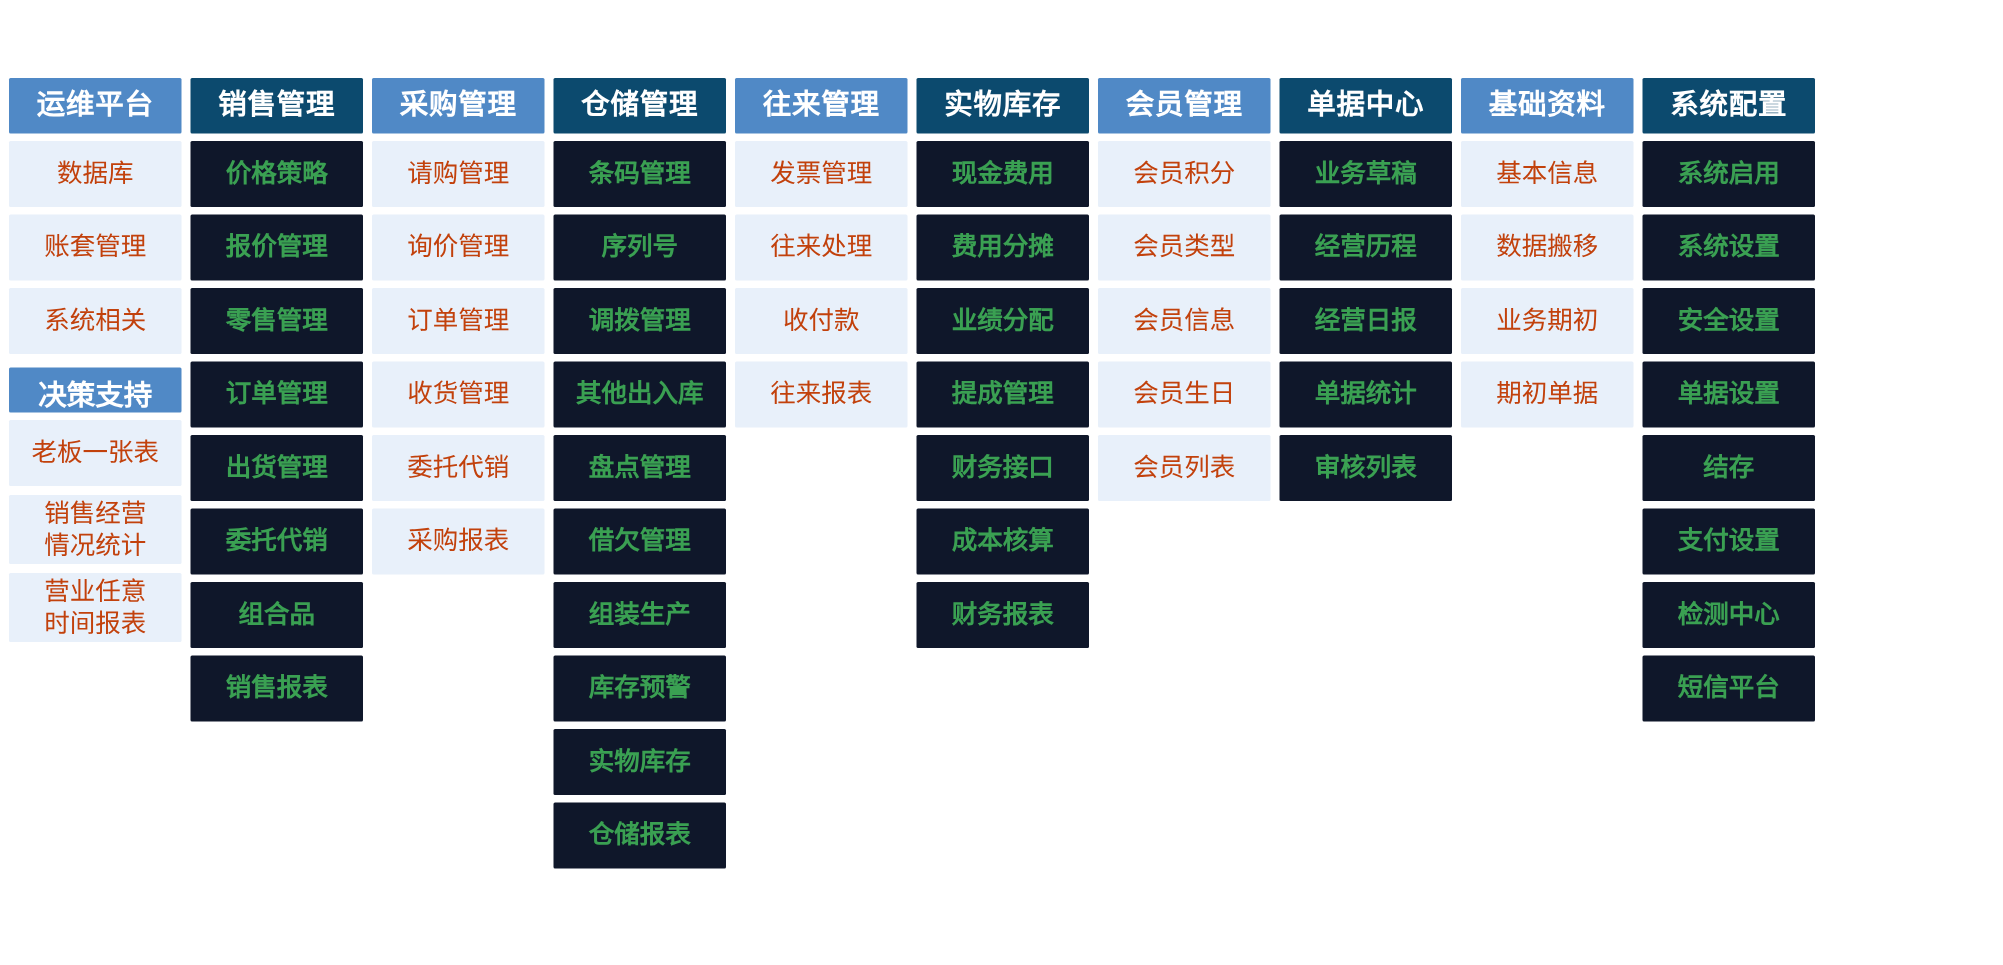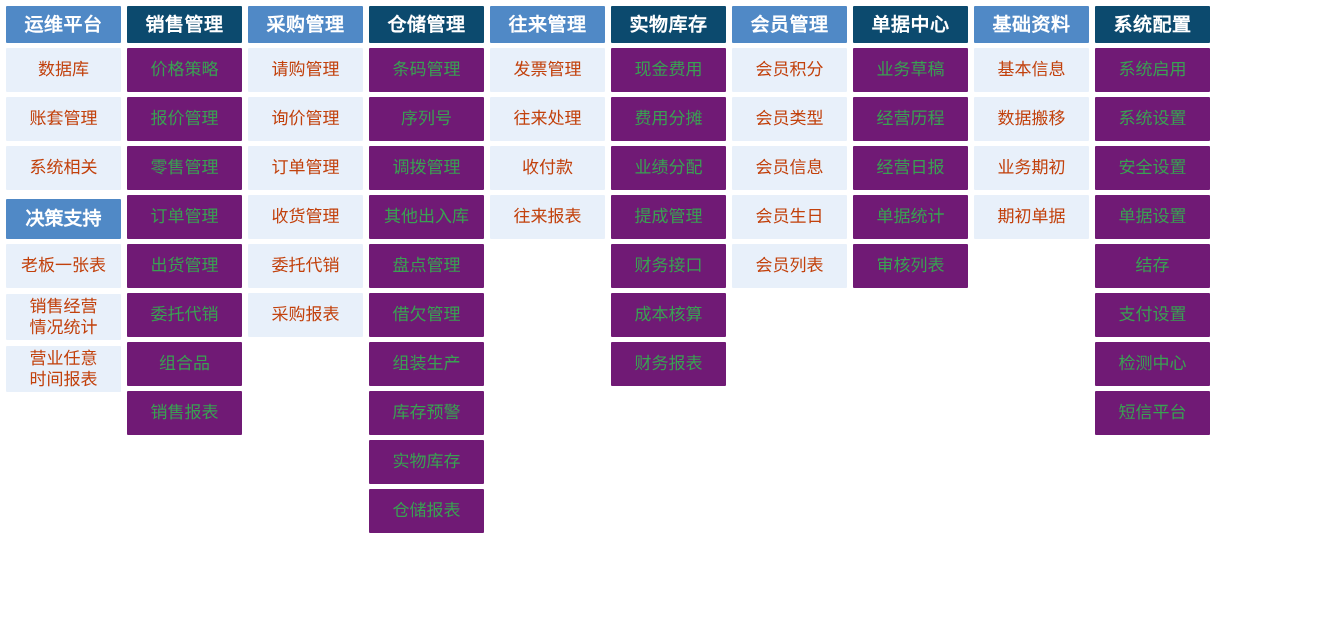--- a/index.html
+++ b/index.html
@@ -9,20 +9,21 @@
     background:#ffffff;
     font-family:"Liberation Sans","DejaVu Sans",sans-serif;
     overflow:hidden;
   }
   #grid{
     display:flex;
     align-items:flex-start;
     padding:6px 0 0 6px;
     box-sizing:border-box;
     gap:6px;
+    margin-top:46px;
   }
   .col{
     width:115px;
     flex:0 0 115px;
     display:flex;
     flex-direction:column;
     gap:5px;
   }
   
   .hdr{
@@ -35,21 +36,21 @@
     letter-spacing:.5px;
     box-sizing:border-box;
     border-radius:1px;
     white-space:nowrap;
   }
   .hdr.blue{background:#5089c6;}
   .hdr.green{background:#0c4a6e;}
 
   
   .subhdr{
-    height:40px;
+    height:30px;
     line-height:40px;
     text-align:center;
     color:#ffffff;
     font-size:19px;
     font-weight:bold;
     background:#5089c6;
     box-sizing:border-box;
     border-radius:1px;
     white-space:nowrap;
     margin-top:4px;
@@ -59,21 +60,21 @@
   .cell{
     height:44px;
     line-height:44px;
     text-align:center;
     font-size:17px;
     box-sizing:border-box;
     border-radius:1px;
     white-space:nowrap;
   }
   .cell.blue{background:#e8f0fa;color:#c2410c;}
-  .cell.green{background:#701a75;color:#3aa052;}
+  .cell.green{background:#0f172a;color:#3aa052;font-weight:bold;}
 
   
   .cell.two{
     height:46px;
     line-height:21px;
     white-space:normal;
     padding:0 2px;
     font-size:17px;
     display:flex;
     flex-direction:column;

